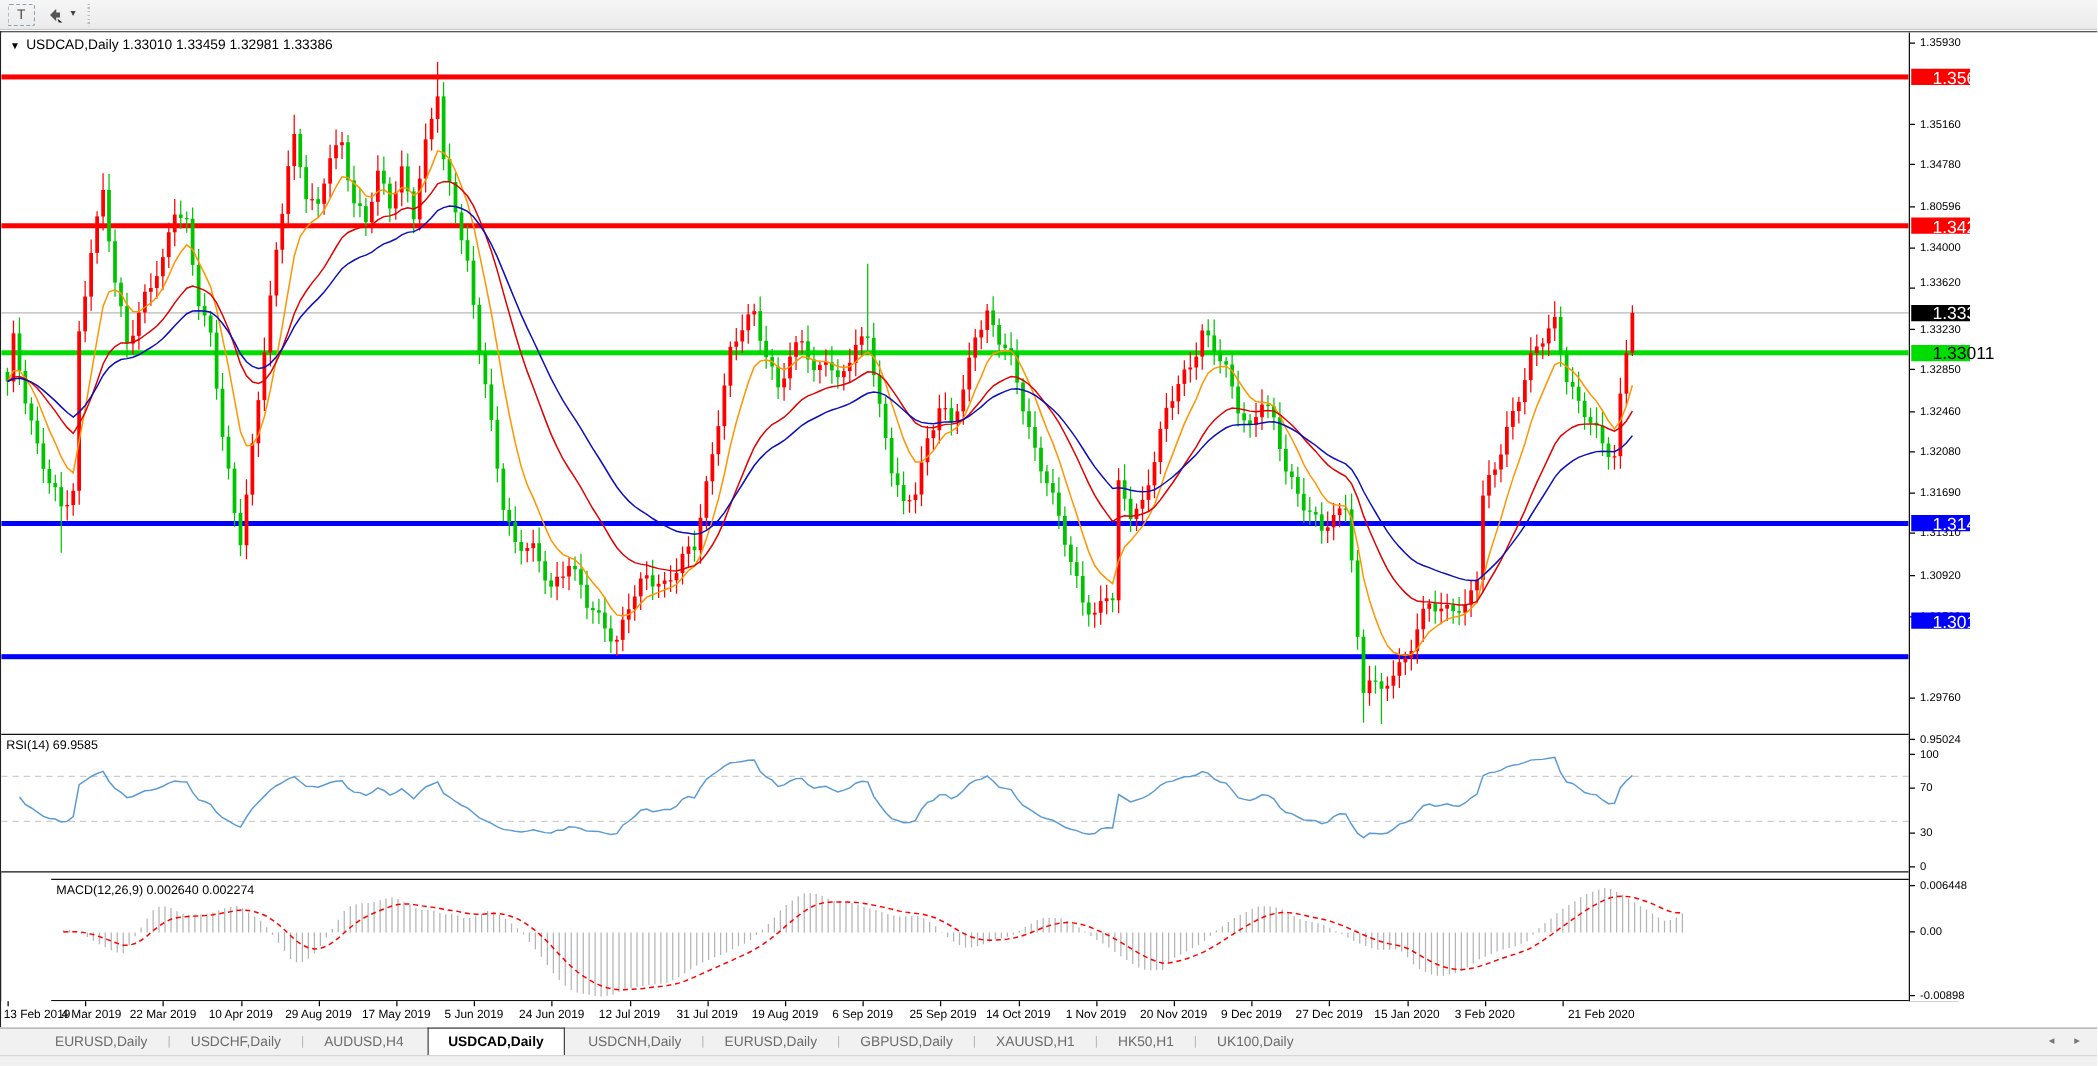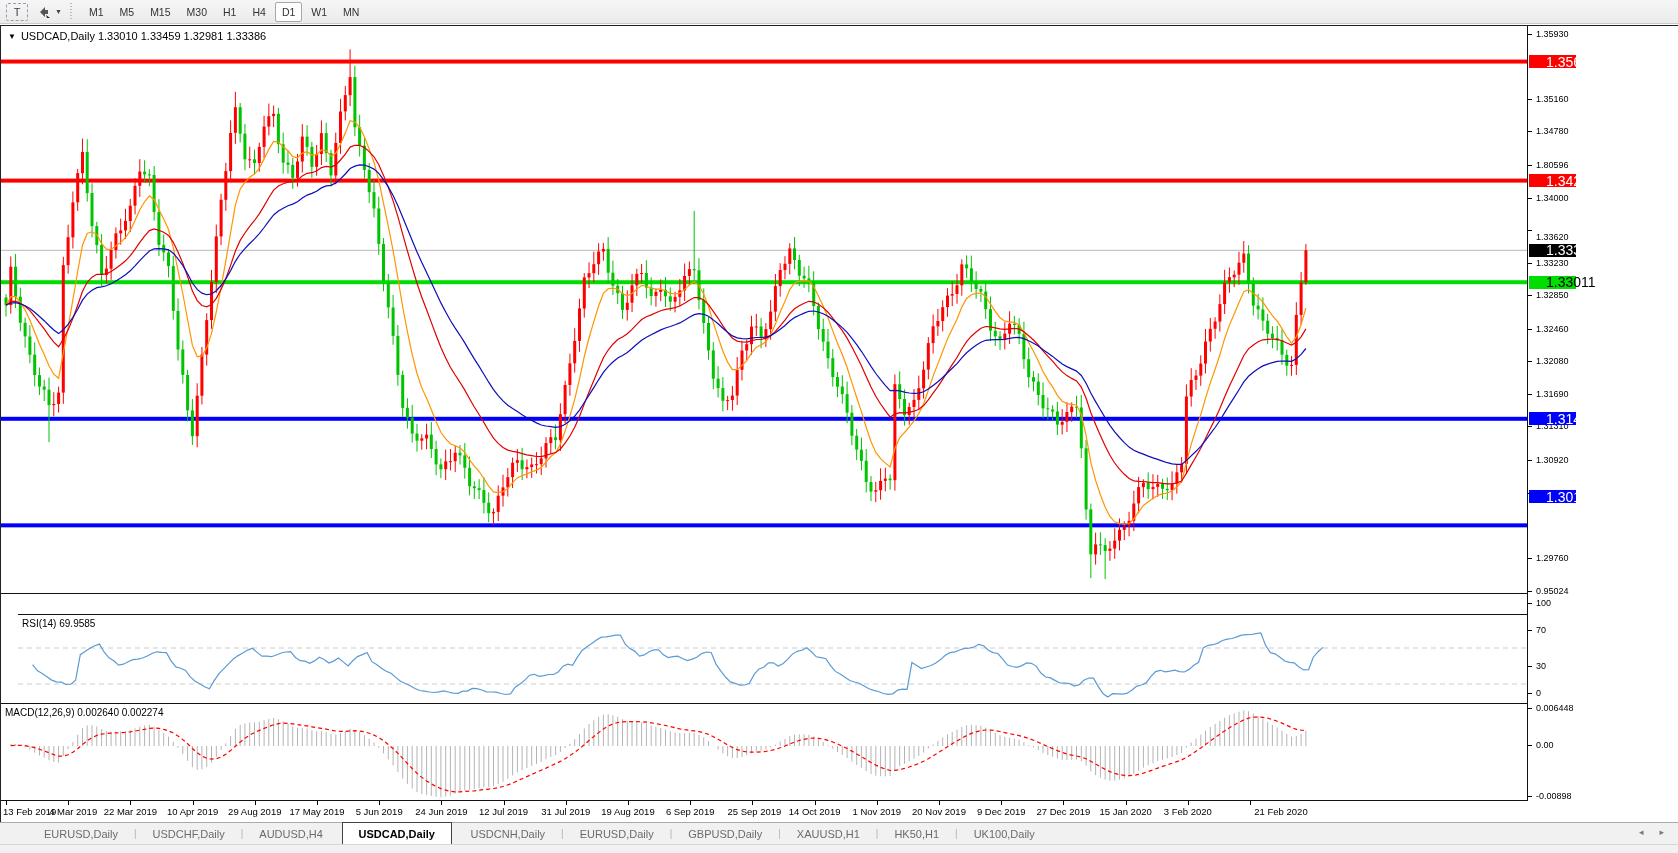--- a/index.html
+++ b/index.html
@@ -20,21 +20,21 @@
   .caret { font-size:7px; color:#444; }
   .grip { width:5px; height:18px; margin:0 7px;
     background-image:repeating-linear-gradient(#bbb 0 1px, transparent 1px 3px);
     background-size:2px 100%; background-repeat:no-repeat; background-position:center; }
 
   
   #chart-window { position:absolute; left:0; top:25px; width:1678px; height:797px; background:#fff;
     border-top:1px solid #222; border-left:1px solid #222; }
   .panel { position:absolute; left:0; background:#fff; }
   #main-panel  { top:0;   height:568px; border-bottom:1px solid #111; }
-  #rsi-panel   { top:588px; height:111px; border-bottom:1px solid #111; border-top:1px solid #111;margin-left:17px; }
+  #rsi-panel   { top:561px; height:111px; border-bottom:1px solid #111; border-top:1px solid #111; }
   #macd-panel  { top:677px; height:98px;  border-bottom:1px solid #111; border-top:1px solid #111; }
   .panel svg { position:absolute; left:0; top:0; }
 
   #title-overlay { position:absolute; left:7px; top:4px; font-size:11px; color:#000;
     display:flex; align-items:center; gap:5px; z-index:5; }
   #title-overlay .tri { font-size:8px; color:#000; }
   .panel-label { position:absolute; left:4px; top:3px; font-size:10px; color:#000; z-index:5; }
 
   
   #price-axis { position:absolute; left:1526px; top:0; width:152px; height:775px;
@@ -66,31 +66,20 @@
   <div id="toolbar">
     <div class="tool-t">T</div>
     <div class="tool-arrows">
       <svg width="14" height="14" viewBox="0 0 14 14">
         <path d="M2 7 L7 2 L7 5 L10 5 L10 9 L7 9 L7 12 Z" fill="#555"></path>
         <path d="M8 10 L12 13 L9 13 Z" fill="#222"></path>
       </svg>
       <span class="caret">▼</span>
     </div>
     <div class="grip"></div>
-    <div id="tf-group" style="display:flex;align-items:center;">
-        <div class="tbtn">M1</div>
-        <div class="tbtn">M5</div>
-        <div class="tbtn">M15</div>
-        <div class="tbtn">M30</div>
-        <div class="tbtn">H1</div>
-        <div class="tbtn">H4</div>
-        <div class="tbtn pressed">D1</div>
-        <div class="tbtn">W1</div>
-        <div class="tbtn">MN</div>
-      </div>
   </div>
 
   <div id="chart-window">
 
     <div id="main-panel" class="panel" style="width:1526px;">
       <div id="title-overlay">
         <span class="tri">▼</span>
         <span>USDCAD,Daily  1.33010 1.33459 1.32981 1.33386</span>
       </div>
       <svg id="main-svg" width="1526" height="568">
@@ -654,21 +643,21 @@
 
     <div id="rsi-panel" class="panel" style="width:1526px;">
       <div class="panel-label">RSI(14) 69.9585</div>
       <svg id="rsi-svg" width="1526" height="101">
           <line x1="0" y1="33" x2="1526" y2="33" stroke="#cdcdcd" stroke-width="1" stroke-dasharray="5 4"></line>
           <line x1="0" y1="69" x2="1526" y2="69" stroke="#cdcdcd" stroke-width="1" stroke-dasharray="5 4"></line>
           <polyline points="14.6,49.6 19.3,55.6 24.1,58.4 28.9,61.7 33.7,65.1 38.5,66.8 43.2,67.2 48.0,69.5 52.8,69.1 57.6,65.2 62.3,39.7 67.1,36.6 71.9,33.2 76.7,30.8 81.5,29.1 86.2,37.2 91.0,42.8 95.8,45.8 100.6,50.1 105.4,49.2 110.1,46.8 114.9,44.6 119.7,44.2 124.5,43.0 129.3,41.0 134.0,38.5 138.8,36.8 143.6,37.4 148.4,37.6 153.1,45.9 157.9,51.9 162.7,53.2 167.5,55.5 172.3,61.9 177.0,66.2 181.8,68.7 186.6,71.7 191.4,73.7 196.2,65.6 200.9,58.7 205.7,53.8 210.5,48.9 215.3,44.0 220.1,40.6 224.8,38.1 229.6,35.1 234.4,33.3 239.2,37.4 243.9,41.1 248.7,41.1 253.5,41.7 258.3,40.0 263.1,38.0 267.8,37.0 272.6,36.7 277.4,42.5 282.2,45.7 287.0,46.1 291.7,48.4 296.5,45.9 301.3,42.3 306.1,44.4 310.9,48.1 315.6,46.1 320.4,43.0 325.2,46.9 330.0,51.0 334.8,45.8 339.5,41.6 344.3,39.6 349.1,37.5 353.9,46.7 358.6,49.6 363.4,53.2 368.2,56.2 373.0,58.3 377.8,62.4 382.5,66.3 387.3,68.5 392.1,70.7 396.9,73.5 401.7,75.5 406.4,76.1 411.2,77.0 416.0,77.5 420.8,76.9 425.6,75.9 430.3,77.0 435.1,78.1 439.9,78.4 444.7,76.1 449.4,76.1 454.2,73.4 459.0,73.7 463.8,75.0 468.6,76.9 473.3,77.0 478.1,77.2 482.9,78.5 487.7,79.5 492.5,78.9 497.2,72.2 502.0,69.0 506.8,65.1 511.6,60.2 516.4,59.3 521.1,61.4 525.9,60.6 530.7,59.5 535.5,59.5 540.2,57.0 545.0,51.2 549.8,49.2 554.6,50.3 559.4,42.1 564.1,35.5 568.9,31.8 573.7,28.6 578.5,24.9 583.3,22.2 588.0,21.9 592.8,21.2 597.6,20.2 602.4,20.0 607.2,29.2 611.9,33.6 616.7,36.1 621.5,41.2 626.3,39.9 631.0,36.8 635.8,34.9 640.6,34.8 645.4,39.8 650.2,42.5 654.9,41.6 659.7,41.1 664.5,43.5 669.3,45.5 674.1,44.1 678.8,42.3 683.6,38.6 688.4,37.0 693.2,37.5 698.0,49.1 702.7,55.8 707.5,62.0 712.3,66.9 717.1,68.4 721.9,70.2 726.6,70.0 731.4,68.3 736.2,59.4 741.0,53.9 745.7,52.3 750.5,47.9 755.3,47.8 760.1,51.0 764.9,48.7 769.6,44.4 774.4,39.1 779.2,36.3 784.0,35.3 788.8,32.8 793.5,36.8 798.3,41.8 803.1,42.7 807.9,43.7 812.7,50.9 817.4,56.4 822.2,59.1 827.0,62.3 831.8,65.5 836.5,67.0 841.3,68.2 846.1,70.9 850.9,73.8 855.7,75.4 860.4,76.5 865.2,78.5 870.0,79.4 874.8,78.8 879.6,75.1 884.3,74.2 889.1,74.4 893.9,47.6 898.7,50.6 903.5,53.6 908.2,52.0 913.0,50.5 917.8,48.1 922.6,44.6 927.3,40.2 932.1,37.7 936.9,36.9 941.7,35.0 946.5,33.4 951.2,33.2 956.0,32.0 960.8,29.3 965.6,30.7 970.4,35.2 975.1,37.6 979.9,38.5 984.7,44.1 989.5,50.1 994.3,51.5 999.0,52.4 1003.8,50.6 1008.6,47.9 1013.4,48.3 1018.1,51.1 1022.9,58.0 1027.7,62.0 1032.5,62.9 1037.3,65.6 1042.0,68.0 1046.8,68.2 1051.6,68.6 1056.4,71.0 1061.2,69.7 1065.9,65.3 1070.7,63.0 1075.5,63.2 1080.3,71.6 1085.1,78.7 1089.8,82.0 1094.6,78.7 1099.4,78.8 1104.2,79.2 1108.9,78.4 1113.7,75.3 1118.5,71.3 1123.3,70.0 1128.1,67.9 1132.8,61.7 1137.6,56.6 1142.4,55.3 1147.2,56.9 1152.0,56.2 1156.7,55.1 1161.5,56.6 1166.3,57.0 1171.1,54.4 1175.9,50.2 1180.6,47.3 1185.4,32.6 1190.2,30.3 1195.0,29.7 1199.8,28.1 1204.5,25.5 1209.3,24.2 1214.1,23.5 1218.9,21.9 1223.6,20.1 1228.4,19.7 1233.2,19.5 1238.0,18.6 1242.8,17.9 1247.5,30.2 1252.3,37.6 1257.1,38.8 1261.9,42.2 1266.7,46.0 1271.4,47.3 1276.2,47.9 1281.0,52.0 1285.8,54.9 1290.6,54.6 1295.3,42.2 1300.1,36.7 1304.9,32.4" fill="none" stroke="#5b9bd5" stroke-width="1.2"></polyline>
         </svg>
     </div>
 
-    <div id="macd-panel" class="panel" style="width:1526px;">
+    <div id="macd-panel" class="panel" style="width:1526px;margin-left:40px;">
       <div class="panel-label">MACD(12,26,9) 0.002640 0.002274</div>
       <svg id="macd-svg" width="1526" height="96">
           <line x1="9.8" y1="42" x2="9.8" y2="39.94199182936961" stroke="#b4b4b4" stroke-width="1"></line>
           <line x1="14.6" y1="42" x2="14.6" y2="39.95824516038863" stroke="#b4b4b4" stroke-width="1"></line>
           <line x1="19.3" y1="42" x2="19.3" y2="41.39068396972209" stroke="#b4b4b4" stroke-width="1"></line>
           <line x1="24.1" y1="42" x2="24.1" y2="43.25035290677886" stroke="#b4b4b4" stroke-width="1"></line>
           <line x1="28.9" y1="42" x2="28.9" y2="45.670259066915264" stroke="#b4b4b4" stroke-width="1"></line>
           <line x1="33.7" y1="42" x2="33.7" y2="48.61345800874187" stroke="#b4b4b4" stroke-width="1"></line>
           <line x1="38.5" y1="42" x2="38.5" y2="51.457295179345806" stroke="#b4b4b4" stroke-width="1"></line>
           <line x1="43.2" y1="42" x2="43.2" y2="53.74773798642059" stroke="#b4b4b4" stroke-width="1"></line>
@@ -945,21 +934,21 @@
         <div class="ylabel" style="top: 2.5px;">1.35930</div>
         <div class="ytick" style="top: 73px;"></div>
         <div class="ylabel" style="top: 68px;">1.35160</div>
         <div class="ytick" style="top: 105.3px;"></div>
         <div class="ylabel" style="top: 100.3px;">1.34780</div>
         <div class="ytick" style="top: 138.5px;"></div>
         <div class="ylabel" style="top: 133.5px;">1.80596</div>
         <div class="ytick" style="top: 171.6px;"></div>
         <div class="ylabel" style="top: 166.6px;">1.34000</div>
         <div class="ytick" style="top: 203.9px;"></div>
-        <div class="ylabel" style="top: 206px;">1.33620</div>
+        <div class="ylabel" style="top: 195px;">1.33620</div>
         <div class="ytick" style="top: 237.1px;"></div>
         <div class="ylabel" style="top: 232.1px;">1.33230</div>
         <div class="ytick" style="top: 269.4px;"></div>
         <div class="ylabel" style="top: 264.4px;">1.32850</div>
         <div class="ytick" style="top: 302.6px;"></div>
         <div class="ylabel" style="top: 297.6px;">1.32460</div>
         <div class="ytick" style="top: 334.9px;"></div>
         <div class="ylabel" style="top: 329.9px;">1.32080</div>
         <div class="ytick" style="top: 368.1px;"></div>
         <div class="ylabel" style="top: 363.1px;">1.31690</div>

